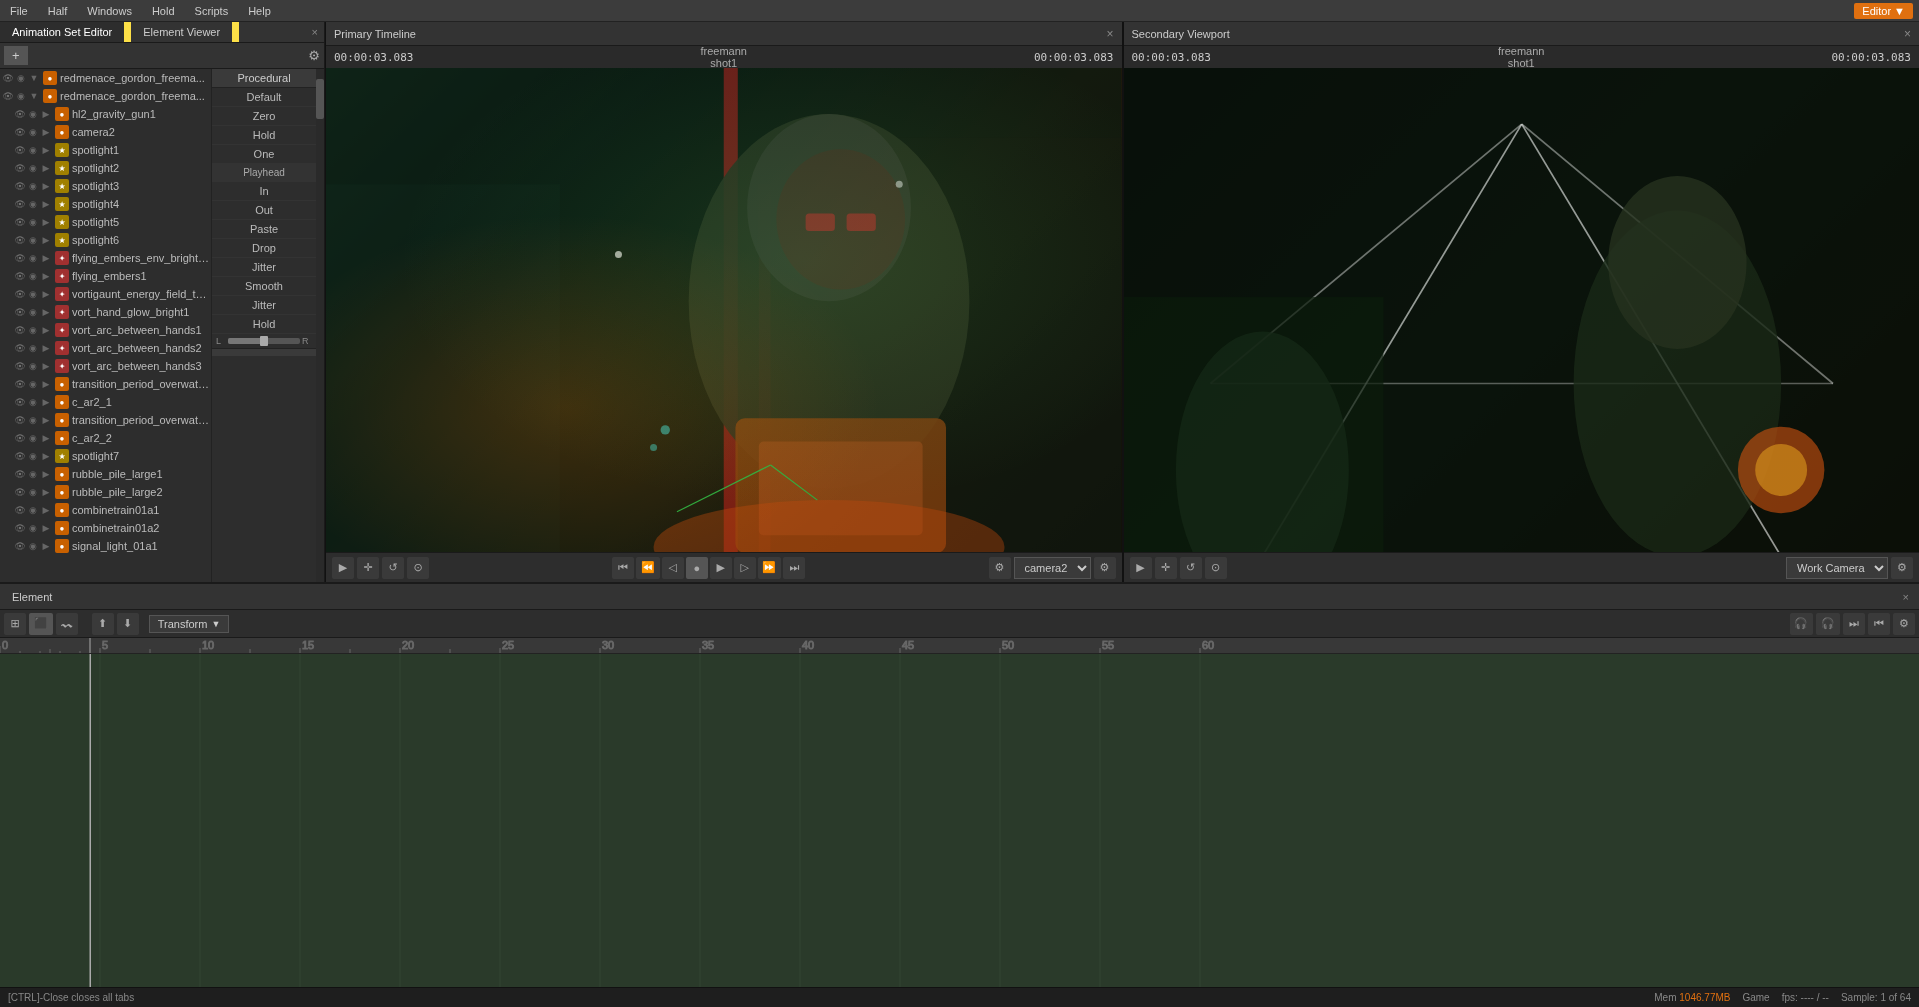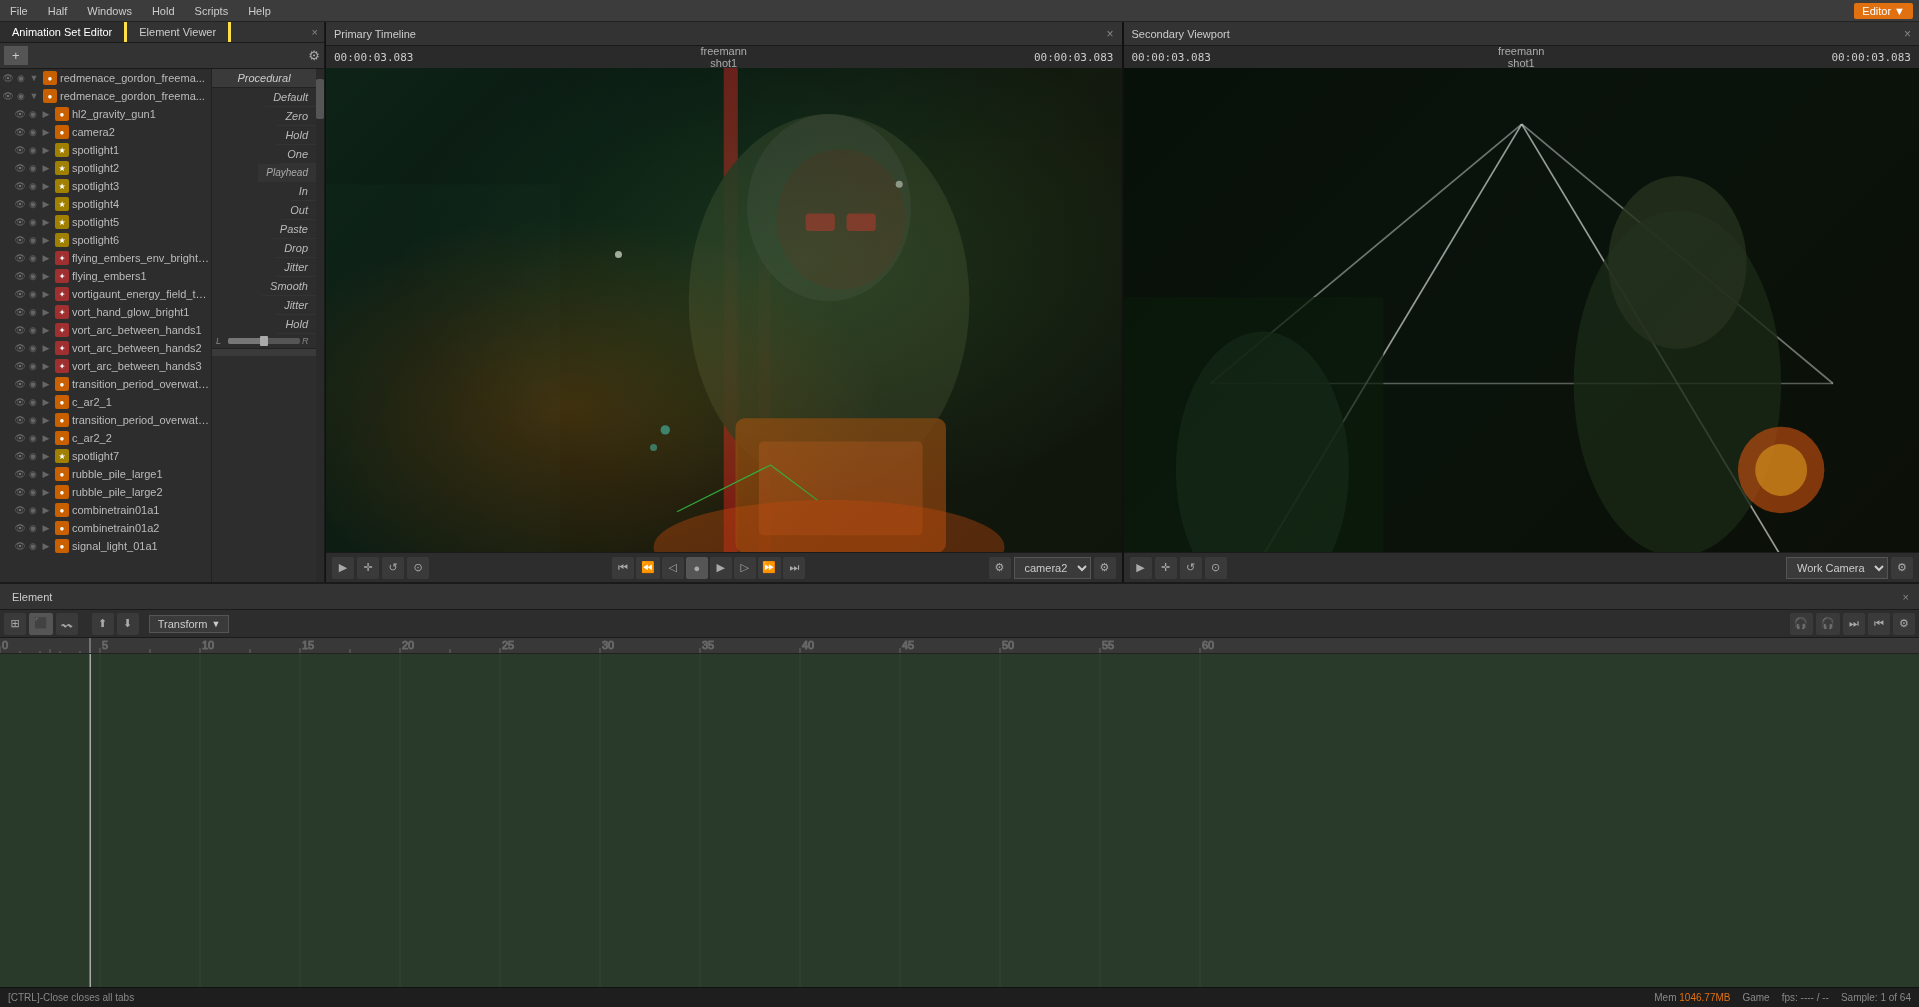--- a/index.html
+++ b/index.html
@@ -64,21 +64,21 @@
       display: flex;
       background: #333;
       border-bottom: 1px solid #1a1a1a;
       align-items: center;
     }
     .panel-tab {
       padding: 4px 12px;
       font-size: 11px;
       color: #ccc;
       cursor: pointer;
-      border-right: 3px solid #fde047;
+      border-right: 7px solid #fde047;
     }
     .panel-tab.active {
       background: #2d2d2d;
       color: #fff;
     }
     .panel-tab-close {
       margin-left: auto;
       padding: 2px 6px;
       cursor: pointer;
       color: #888;
@@ -165,34 +165,32 @@
       white-space: nowrap;
     }
 
     .procedural-panel {
       width: 105px;
       background: #2d2d2d;
       border-left: 1px solid #222;
       display: flex;
       flex-direction: column;
       flex-shrink: 0;
-      font-style: italic;
     }
     .procedural-header {
       background: #3a3a3a;
       padding: 3px 6px;
       font-size: 11px;
       color: #ccc;
       border-bottom: 1px solid #222;
       text-align: center;
     }
     .procedural-list {
       display: flex;
       flex-direction: column;
-      align-items: flex-end;
     }
     .procedural-item {
       padding: 3px 8px;
       font-size: 11px;
       color: #bbb;
       cursor: pointer;
       text-align: center;
       border-bottom: 1px solid #333;
     }
     .procedural-item.section-header {

